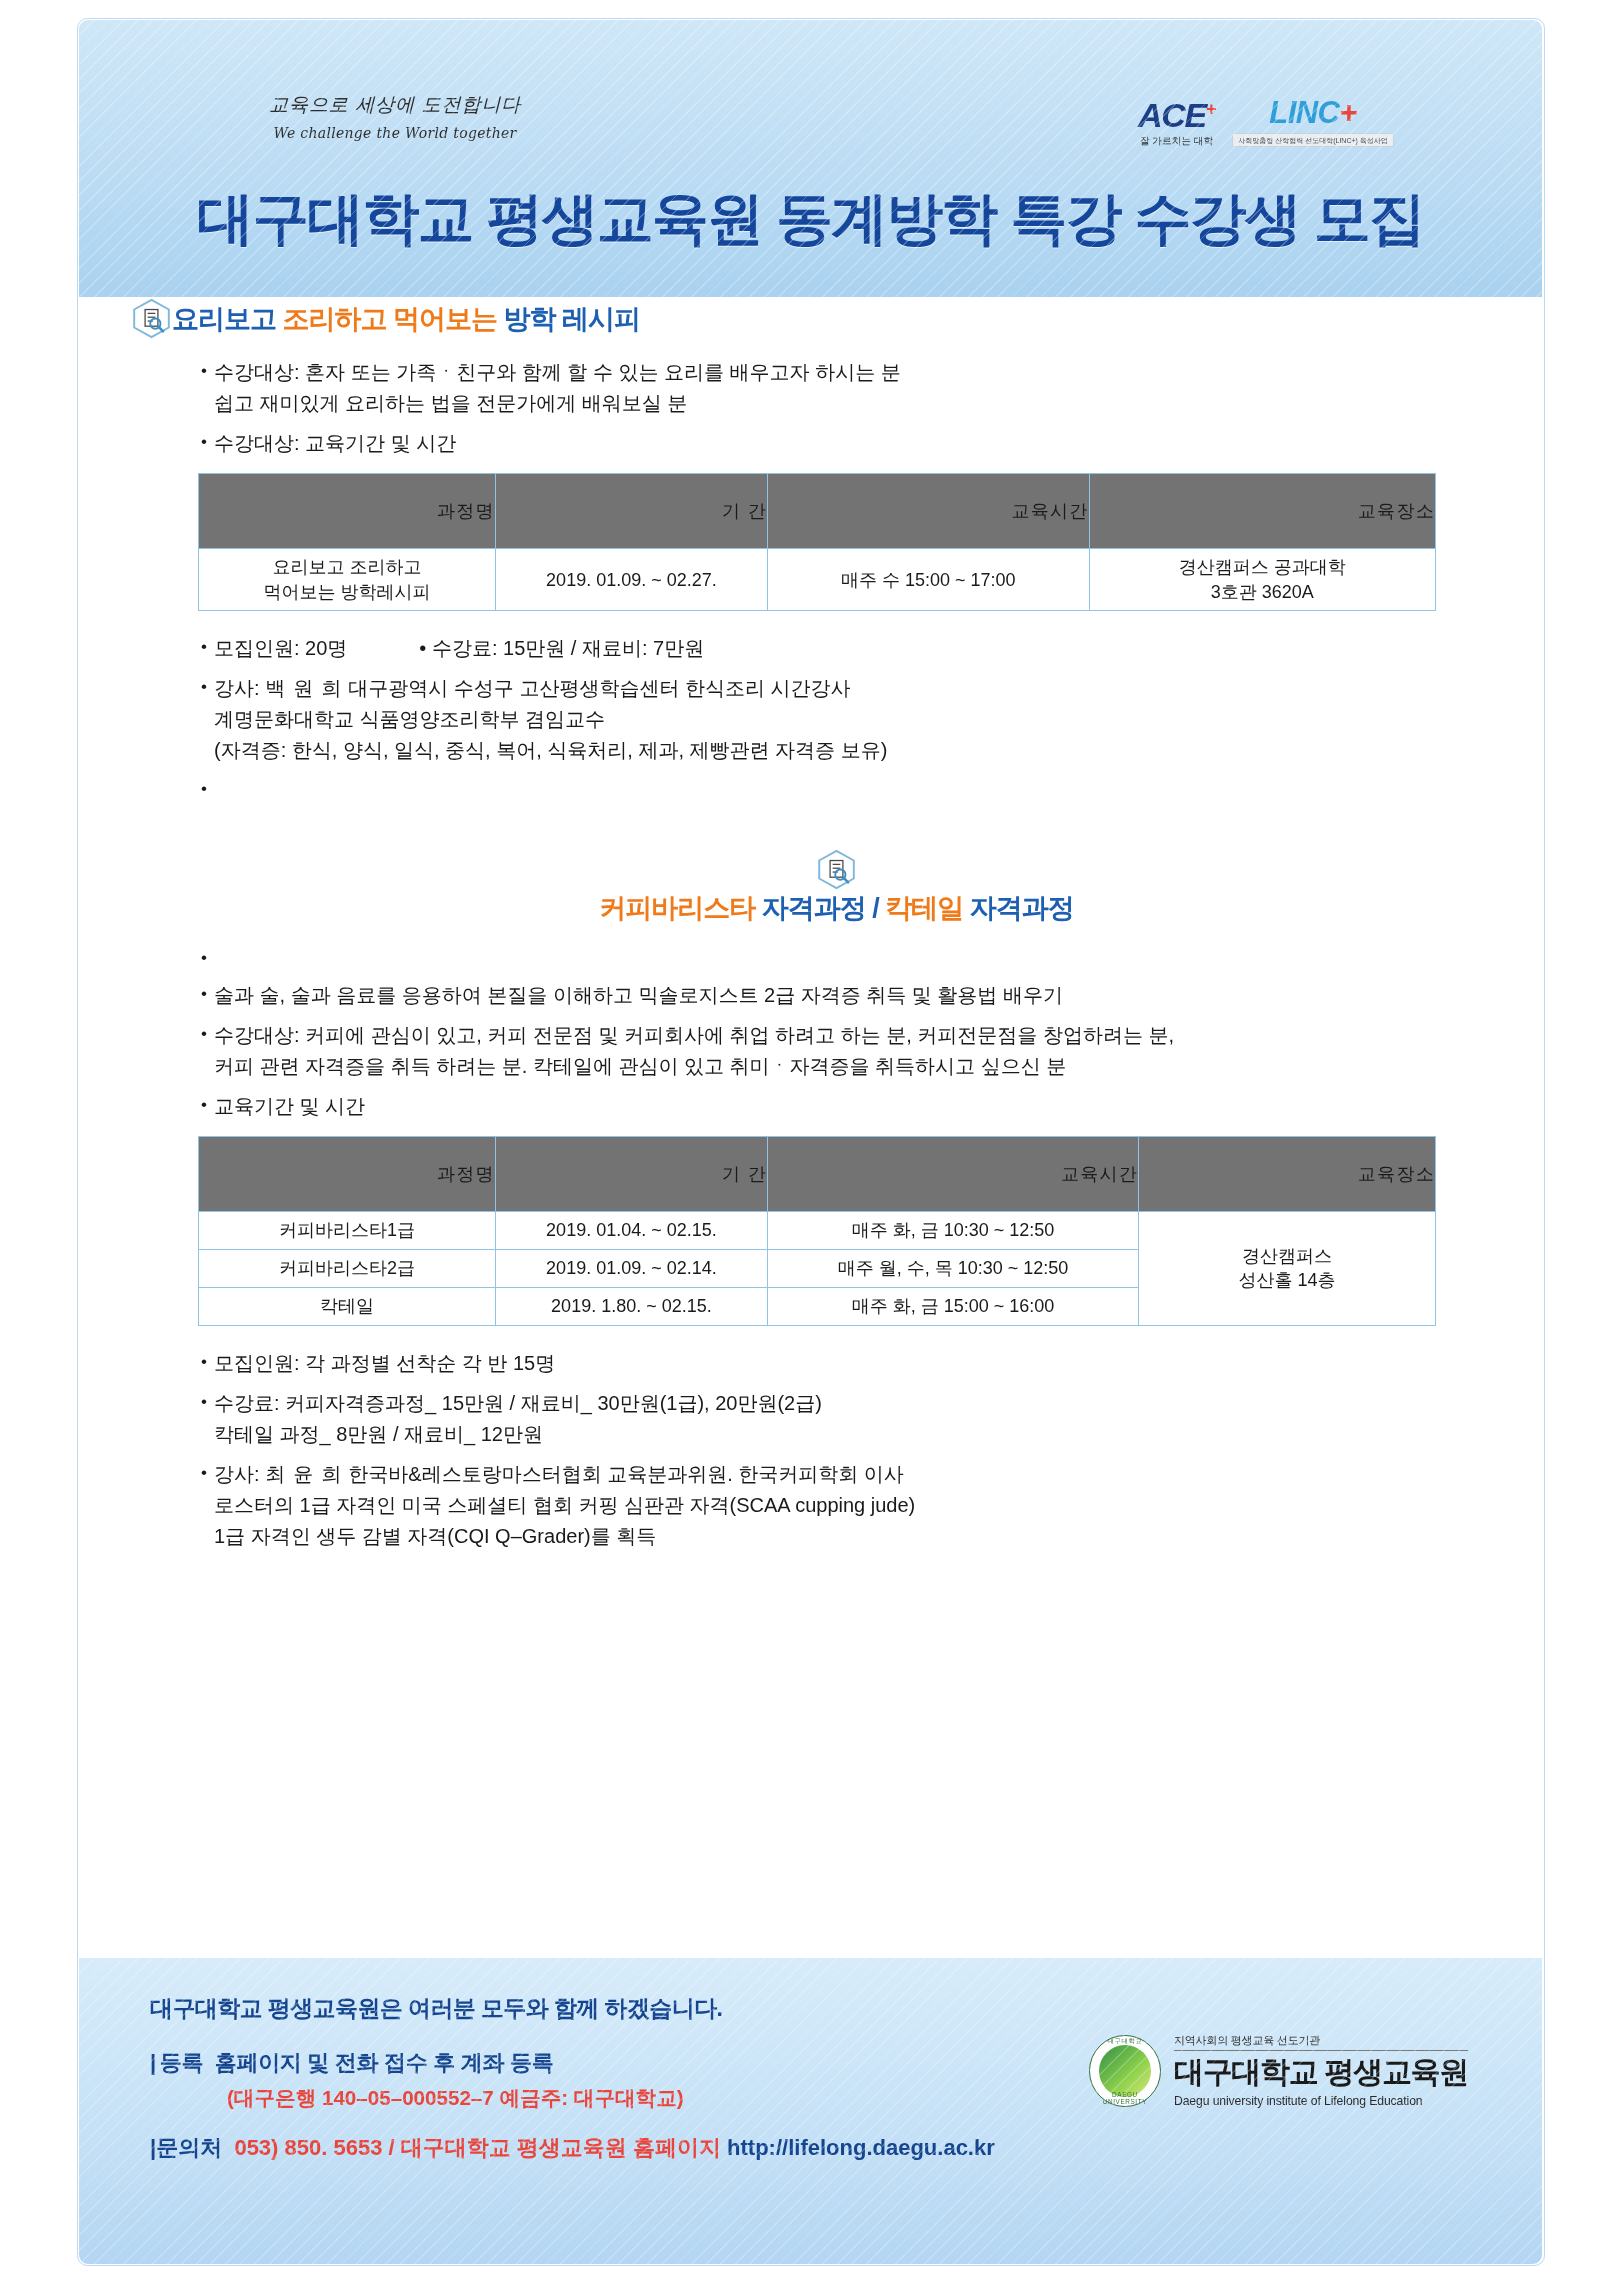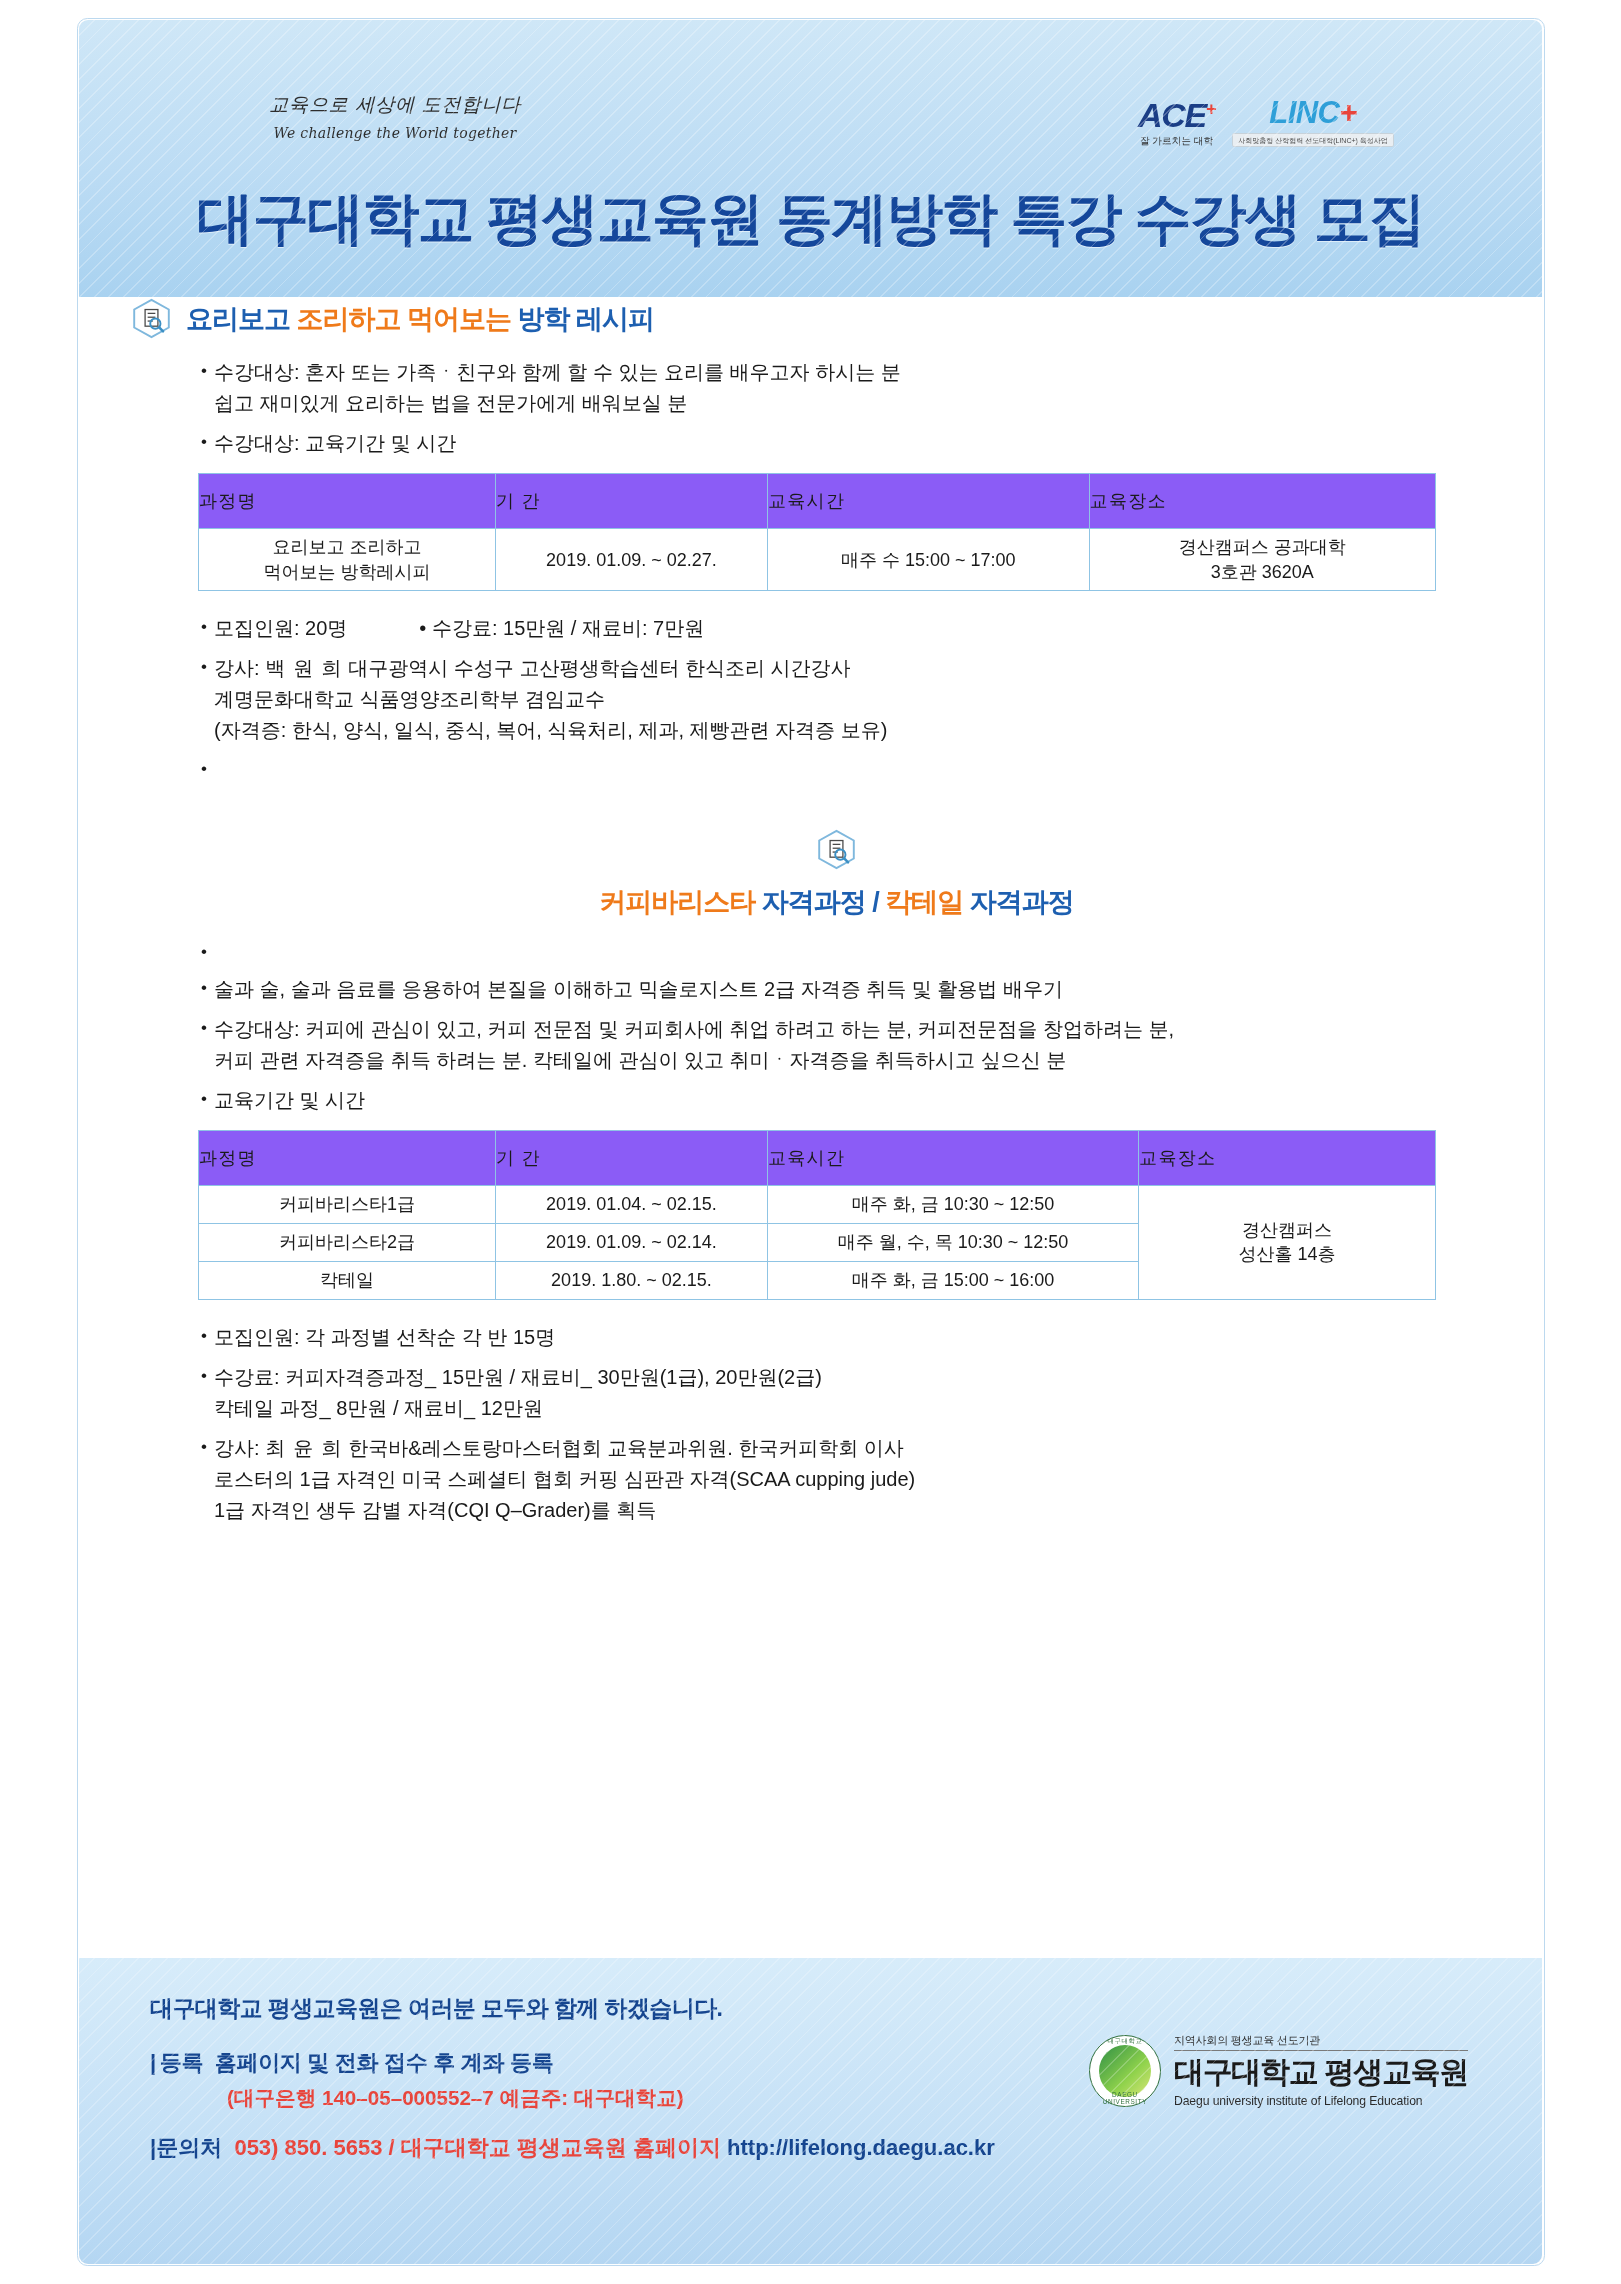--- a/index.html
+++ b/index.html
@@ -148,21 +148,20 @@
     left: 79px;
     top: 298px;
     width: 1463px;
     height: 1660px;
     background: #ffffff;
   }
 
   .section-head {
     display: flex;
     align-items: center;
-    gap: 14px;
     margin-left: 52px;
   }
   .hex-icon {
     width: 41px;
     height: 41px;
     position: relative;
     flex: none;
   }
   .hex-icon svg { display: block; }
 
@@ -204,25 +203,25 @@
 
   
   table.sched {
     margin: 14px 0 0 119px;
     border-collapse: collapse;
     width: 1238px;
     font-size: 18px;
     color: #1a1a1a;
   }
   table.sched th {
-    background: #8b5cf6;
+    background: #737373;
     border: 1.3px solid #8fc4e4;
     font-weight: normal;
-    padding: 15px 0;
-    text-align: left;
+    padding: 25px 0;
+    text-align: right;
     letter-spacing: 1.3px;
   }
   table.sched td {
     border: 1.3px solid #8fc4e4;
     padding: 6.4px 0;
     text-align: center;
     line-height: 1.35;
     background: #ffffff;
   }
   table.sched td.multi { white-space: pre-line; }

